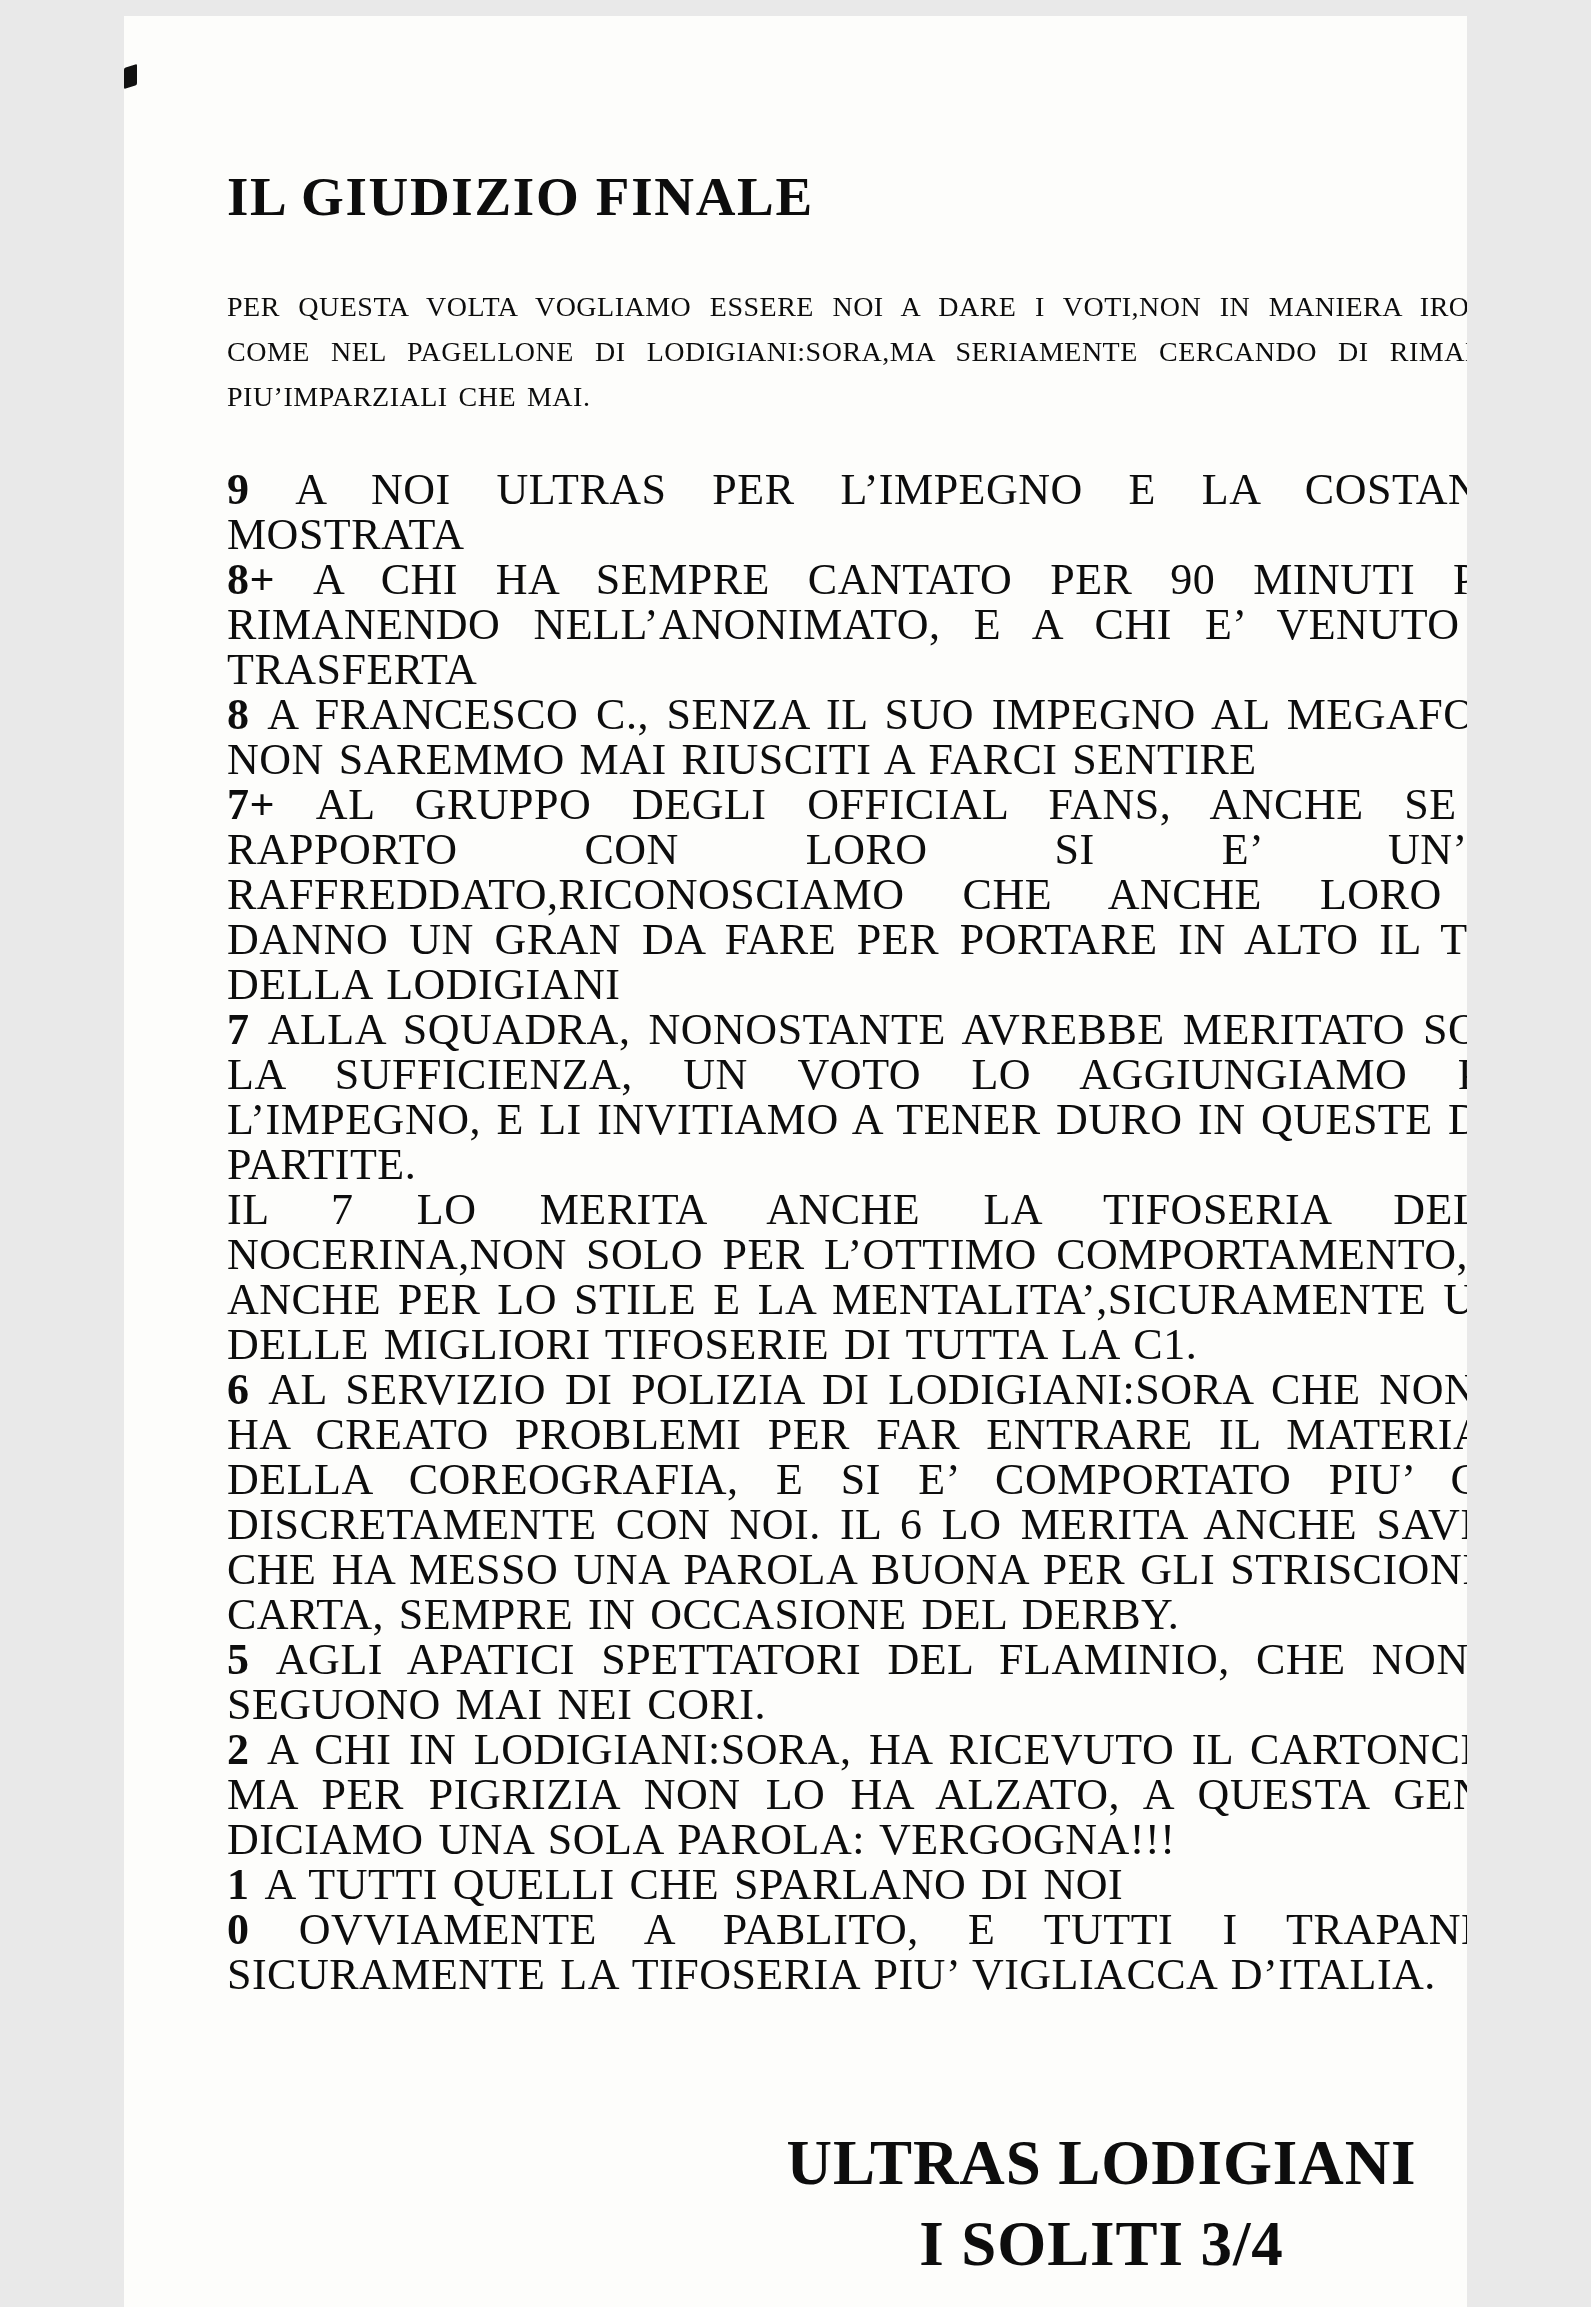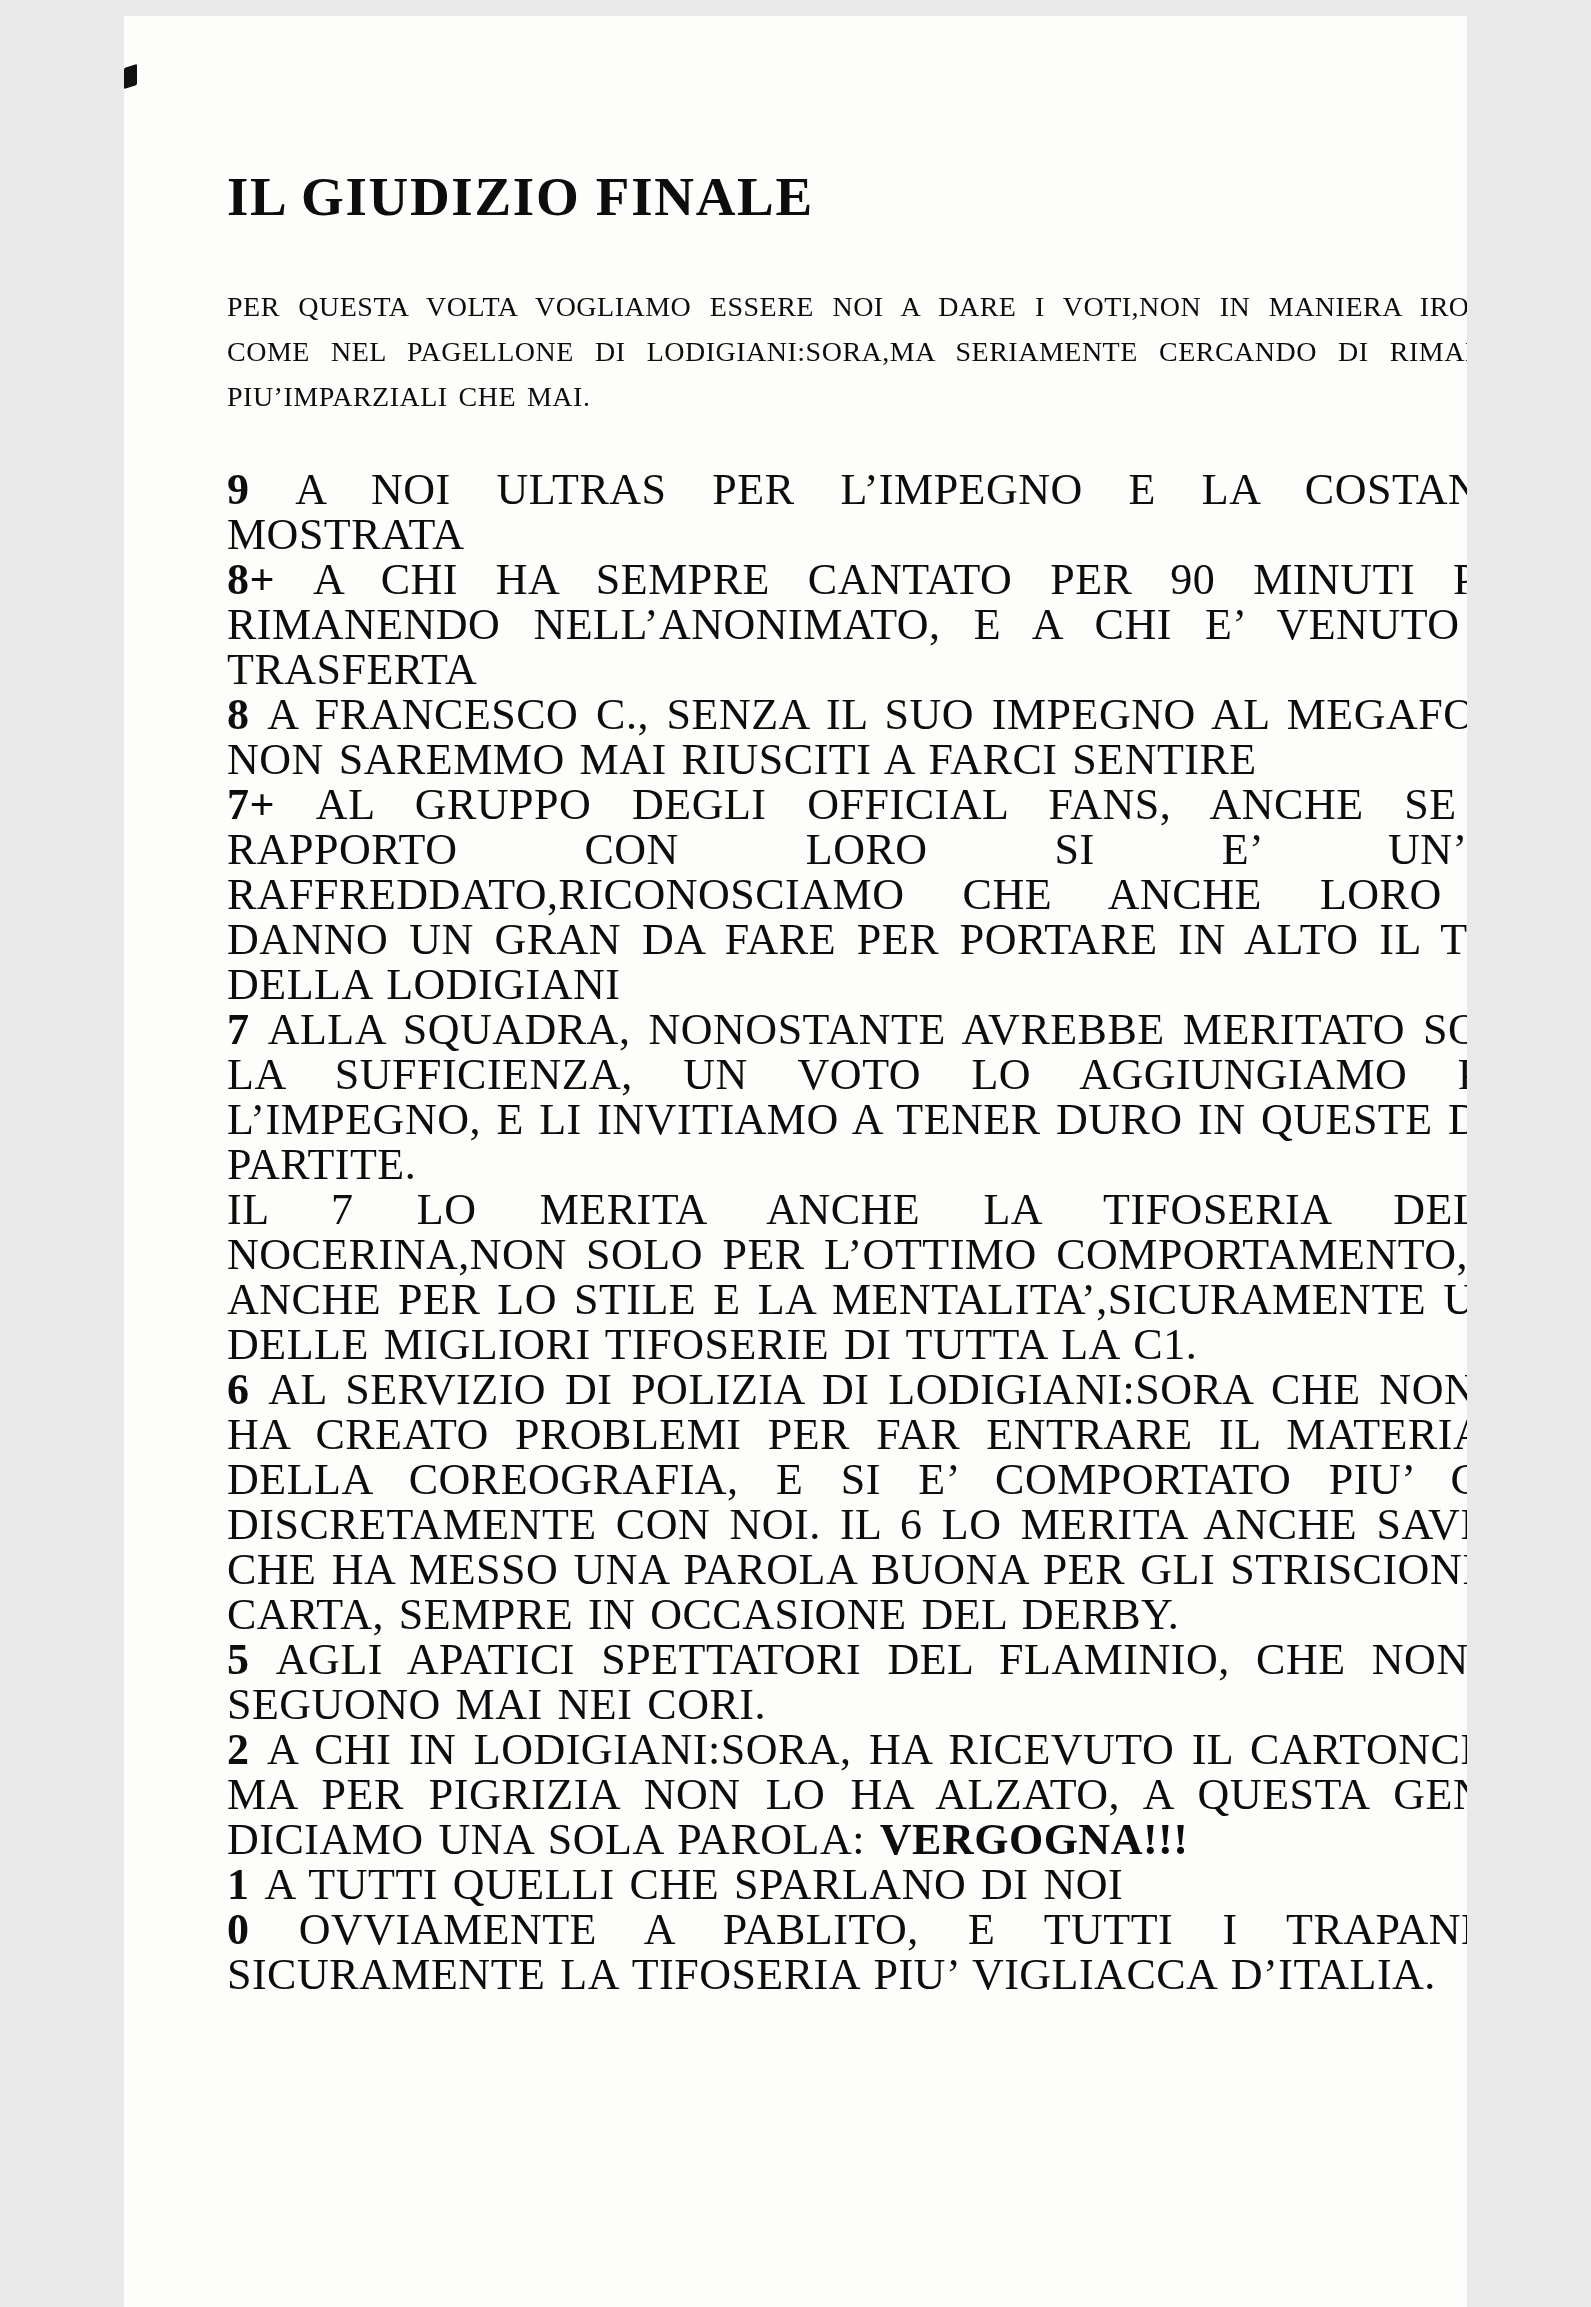--- a/index.html
+++ b/index.html
@@ -35,21 +35,21 @@
   .grades-list { margin:0; }
   .item {
     font-size:44px;
     line-height:45px;
     text-align:justify;
     letter-spacing:0.5px;
     word-spacing:3.4px;
     margin:0;
   }
   .grade { font-weight:bold; }
-  .item b { font-weight:bold; }
+  .item b { font-weight:normal; }
   .footer {
     position:absolute;
     left:566px; top:2107px;
     width:823px;
     text-align:center;
     font-weight:bold;
     font-size:63px;
     line-height:81px;
     letter-spacing:0.9px;
   }
@@ -90,17 +90,21 @@
         <p class="item"><span class="grade">7 </span><span>ALLA SQUADRA, NONOSTANTE AVREBBE MERITATO SOLO LA SUFFICIENZA, UN VOTO LO AGGIUNGIAMO PER L’IMPEGNO, E LI INVITIAMO A TENER DURO IN QUESTE DUE PARTITE.</span></p>
         <p class="item"><span>IL 7 LO MERITA ANCHE LA TIFOSERIA DELLA NOCERINA,NON SOLO PER L’OTTIMO COMPORTAMENTO,MA ANCHE PER LO STILE E LA MENTALITA’,SICURAMENTE UNA DELLE MIGLIORI TIFOSERIE DI TUTTA LA C1.</span></p>
         <p class="item"><span class="grade">6 </span><span>AL SERVIZIO DI POLIZIA DI LODIGIANI:SORA CHE NON CI HA CREATO PROBLEMI PER FAR ENTRARE IL MATERIALE DELLA COREOGRAFIA, E SI E’ COMPORTATO PIU’ CHE DISCRETAMENTE CON NOI. IL 6 LO MERITA ANCHE SAVINO CHE HA MESSO UNA PAROLA BUONA PER GLI STRISCIONI DI CARTA, SEMPRE IN OCCASIONE DEL DERBY.</span></p>
         <p class="item"><span class="grade">5 </span><span>AGLI APATICI SPETTATORI DEL FLAMINIO, CHE NON CI SEGUONO MAI NEI CORI.</span></p>
         <p class="item"><span class="grade">2 </span><span>A CHI IN LODIGIANI:SORA, HA RICEVUTO IL CARTONCINO MA PER PIGRIZIA NON LO HA ALZATO, A QUESTA GENTE DICIAMO UNA SOLA PAROLA: </span><b>VERGOGNA!!!</b></p>
         <p class="item"><span class="grade">1 </span><span>A TUTTI QUELLI CHE SPARLANO DI NOI</span></p>
         <p class="item"><span class="grade">0 </span><span>OVVIAMENTE A PABLITO, E TUTTI I TRAPANESI, SICURAMENTE LA TIFOSERIA PIU’ VIGLIACCA D’ITALIA.</span></p>
       </div>
   </div>
 
+  <div class="footer">
+    <div>ULTRAS LODIGIANI</div>
+    <div>I SOLITI 3/4</div>
+  </div>
 
   <div class="artifact-bottom"></div>
 
 </div>
 
 
 </body></html>

